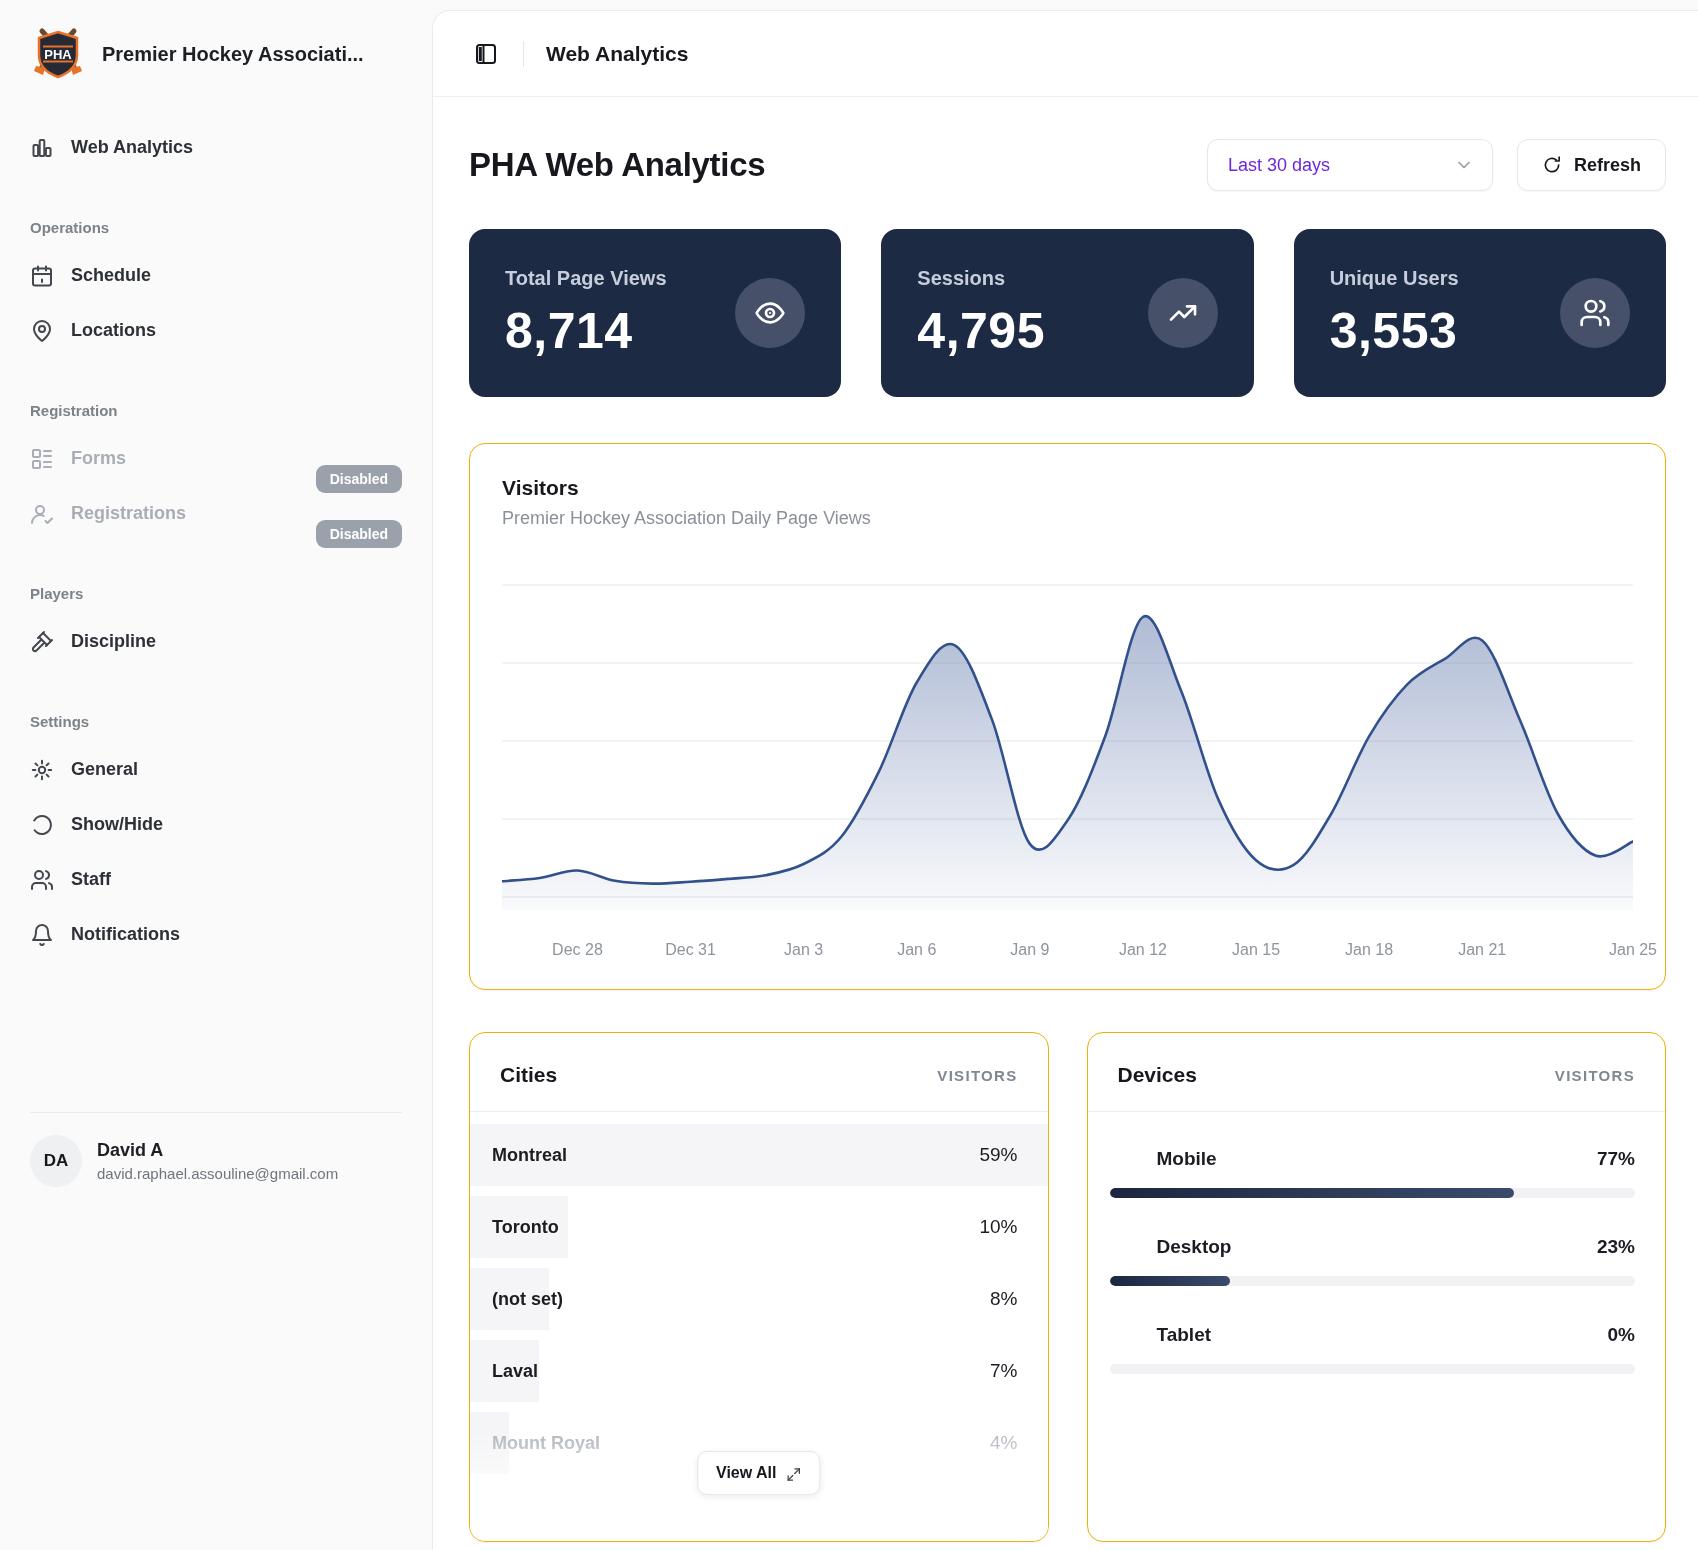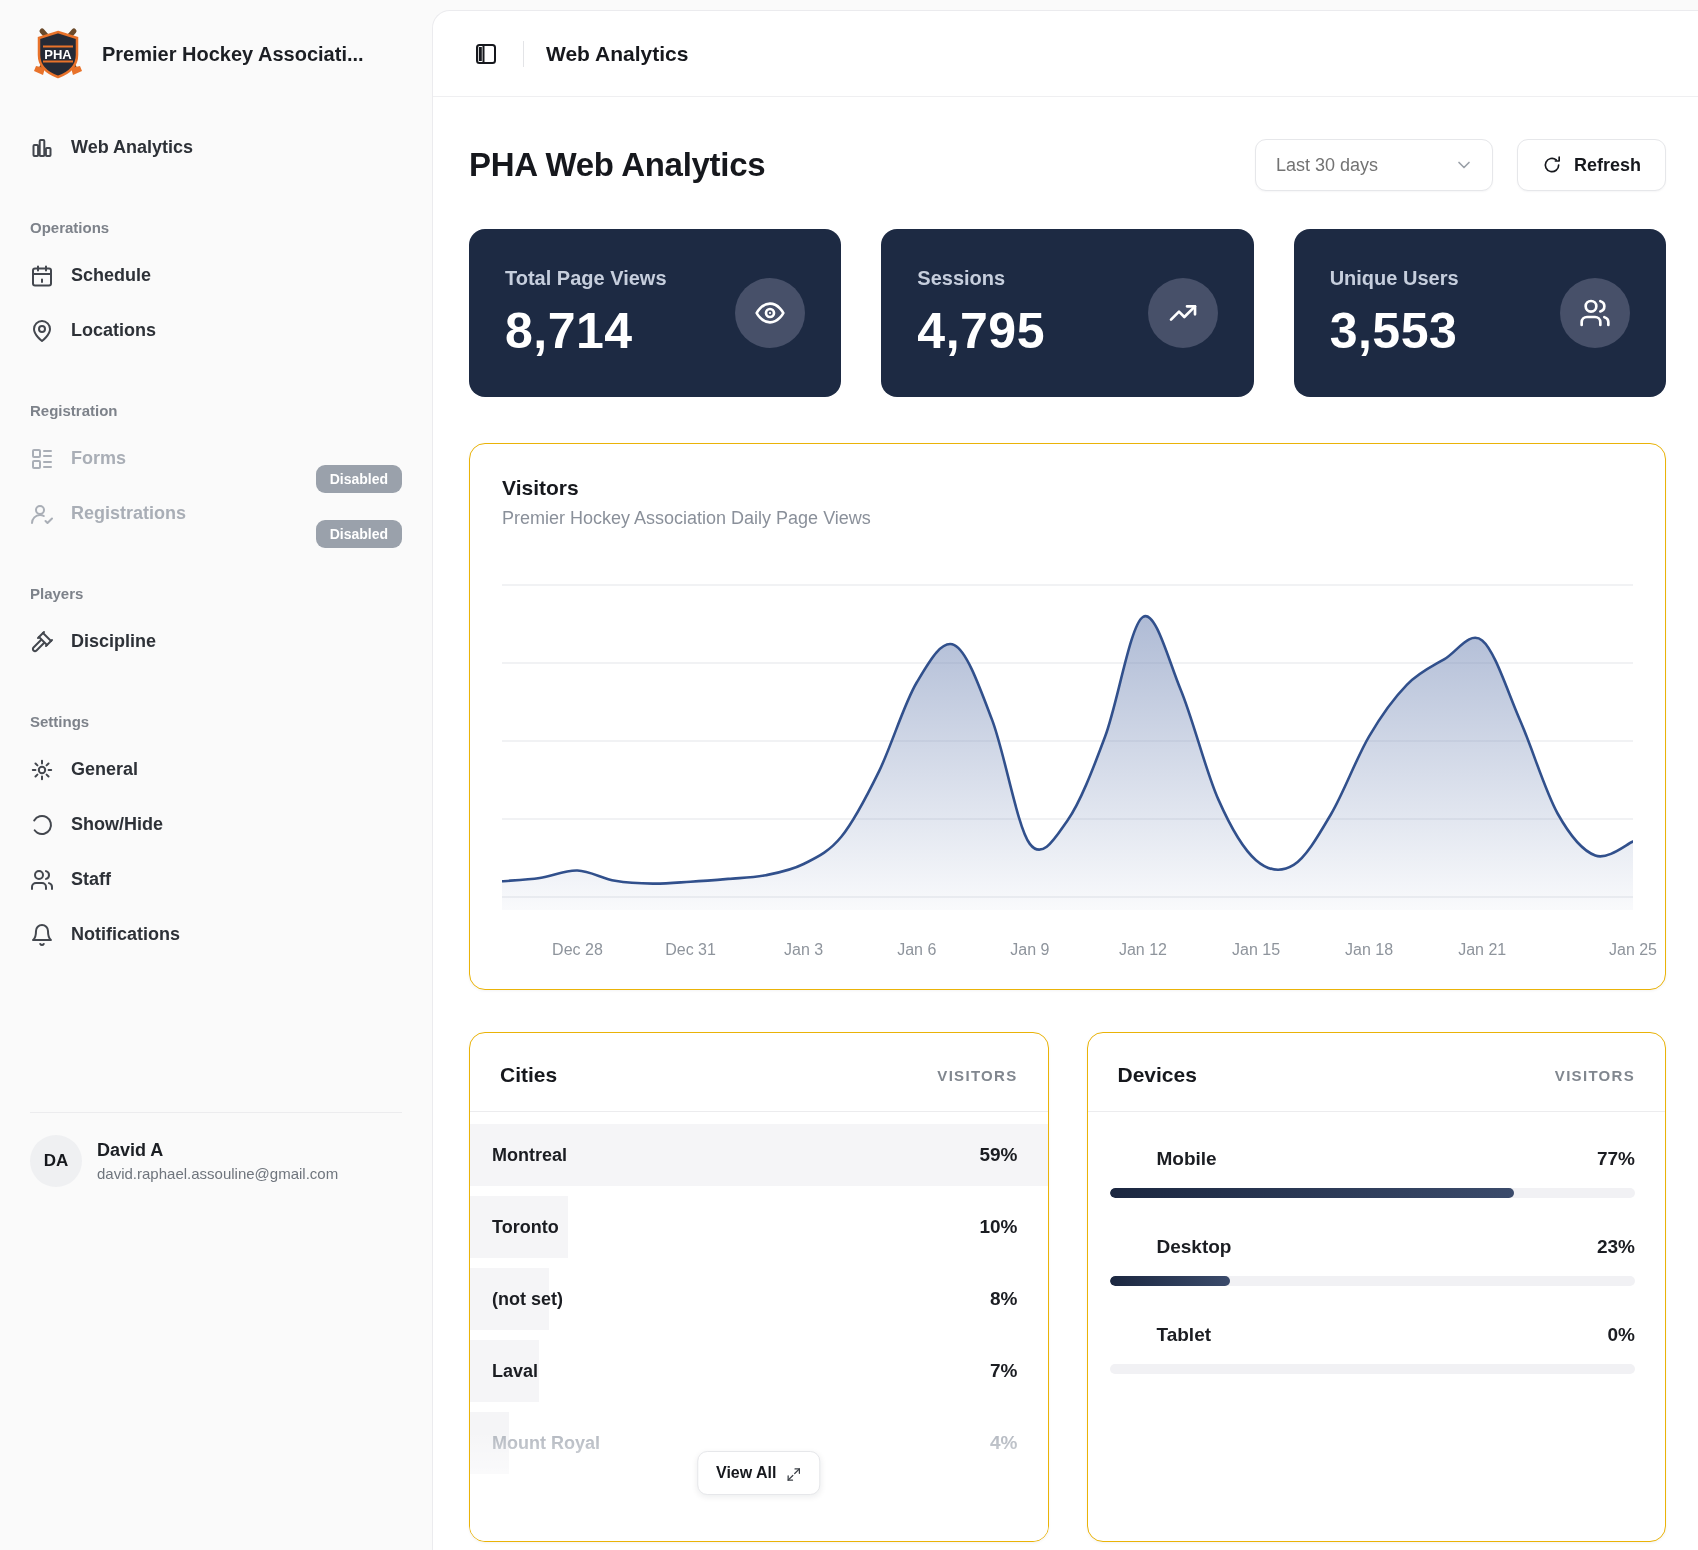--- a/index.html
+++ b/index.html
@@ -26,21 +26,21 @@
   .panel { flex:1; margin-top:10px; background:#fff; border-top:1px solid #ebebee; border-left:1px solid #ebebee; border-top-left-radius:18px; display:flex; flex-direction:column; min-width:0; }
   .topbar { height:86px; flex:0 0 86px; display:flex; align-items:center; gap:22px; padding:0 38px; border-bottom:1px solid #efeff1; }
   .toggle-btn { width:30px; height:30px; display:flex; align-items:center; justify-content:center; cursor:pointer; }
   .toggle-btn svg { width:24px; height:24px; stroke:#16181d; }
   .vdiv { width:1px; height:26px; background:#e3e4e7; }
   .topbar-title { font-size:21px; font-weight:700; }
   .content { padding:42px 32px 0 36px; flex:1; overflow:hidden; }
   .page-head { display:flex; align-items:center; justify-content:space-between; margin-bottom:38px; }
   .page-title { font-size:33px; font-weight:700; letter-spacing:-0.3px; }
   .controls { display:flex; gap:24px; align-items:center; }
-  .select { width:238px; height:52px; background:#fff; border:1px solid #e6e7ea; border-radius:11px; display:flex; align-items:center; justify-content:space-between; padding:0 18px 0 20px; font-size:18px; color:#737373; cursor:pointer; box-shadow:0 1px 2px rgba(16,24,40,.04); }
+  .select { width:286px; height:52px; background:#fff; border:1px solid #e6e7ea; border-radius:11px; display:flex; align-items:center; justify-content:space-between; padding:0 18px 0 20px; font-size:18px; color:#6d28d9; cursor:pointer; box-shadow:0 1px 2px rgba(16,24,40,.04); }
   .select svg { width:20px; height:20px; stroke:#9aa0a8; }
   .btn { height:52px; background:#fff; border:1px solid #e6e7ea; border-radius:11px; display:flex; align-items:center; gap:12px; padding:0 24px; font-size:18px; font-weight:700; color:#16181d; cursor:pointer; box-shadow:0 1px 2px rgba(16,24,40,.04); }
   .btn svg { width:20px; height:20px; stroke:#16181d; }
   
   .stats { display:flex; gap:40px; margin-bottom:46px; }
   .stat-card { flex:1; height:168px; background:#1d2a43; border-radius:16px; padding:0 36px; display:flex; align-items:center; justify-content:space-between; }
   .stat-label { font-size:20px; font-weight:600; color:#c6cedd; }
   .stat-value { font-size:50px; font-weight:700; color:#ffffff; margin-top:12px; letter-spacing:0.5px; }
   .stat-icon { width:70px; height:70px; border-radius:50%; background:#475069; display:flex; align-items:center; justify-content:center; }
   .stat-icon svg { width:32px; height:32px; stroke:#fff; }
@@ -57,21 +57,21 @@
   .bottom { display:flex; gap:38px; padding-bottom:34px; }
   .list-card { flex:1; height:510px; position:relative; overflow:hidden; }
   .list-head { display:flex; align-items:center; justify-content:space-between; padding:30px 30px 24px 30px; border-bottom:1px solid #ececee; }
   .list-title { font-size:21px; font-weight:700; }
   .col-label { font-size:15px; font-weight:700; color:#81878f; letter-spacing:1.3px; }
   .city-rows { padding-top:12px; }
   .crow { position:relative; height:62px; margin-bottom:10px; }
   .cbar { position:absolute; left:0; top:0; height:100%; background:#f5f5f7; }
   .crow-in { position:absolute; inset:0; display:flex; align-items:center; justify-content:space-between; padding:0 30px 0 22px; }
   .crow-in .cname { font-size:18px; font-weight:600; color:#1b1d22; }
-  .crow-in .cpct { font-size:19px; font-weight:700; color:#1b1d22; }
+  .crow-in .cpct { font-size:19px; font-weight:400; color:#1b1d22; }
   .crow.faded .cname, .crow.faded .cpct { color:#b2b7bf; }
   .fade-overlay { position:absolute; left:0; right:0; bottom:0; height:110px; background:linear-gradient(to bottom, rgba(255,255,255,0), #ffffff 75%); pointer-events:none; }
   .view-all { position:absolute; left:50%; transform:translateX(-50%); bottom:46px; background:#fff; border:1px solid #e6e7ea; border-radius:10px; padding:12px 18px; display:flex; align-items:flex-end; gap:10px; font-size:16px; font-weight:700; color:#16181d; box-shadow:0 2px 6px rgba(16,24,40,.08); cursor:pointer; z-index:3; }
   .view-all svg { width:15px; height:15px; stroke:#3c4047; }
   .dev-rows { padding:12px 30px 0 22px; }
   .drow { margin-top:24px; margin-bottom:38px; }
   .drow-top { display:flex; align-items:flex-end; justify-content:space-between;padding-left:47px; }
   .dname { font-size:19px; font-weight:600; color:#1b1d22; }
   .dpct { font-size:19px; font-weight:700; color:#1b1d22; }
   .track { margin-top:18px; height:10px; border-radius:6px; background:#f1f1f4; overflow:hidden; }

